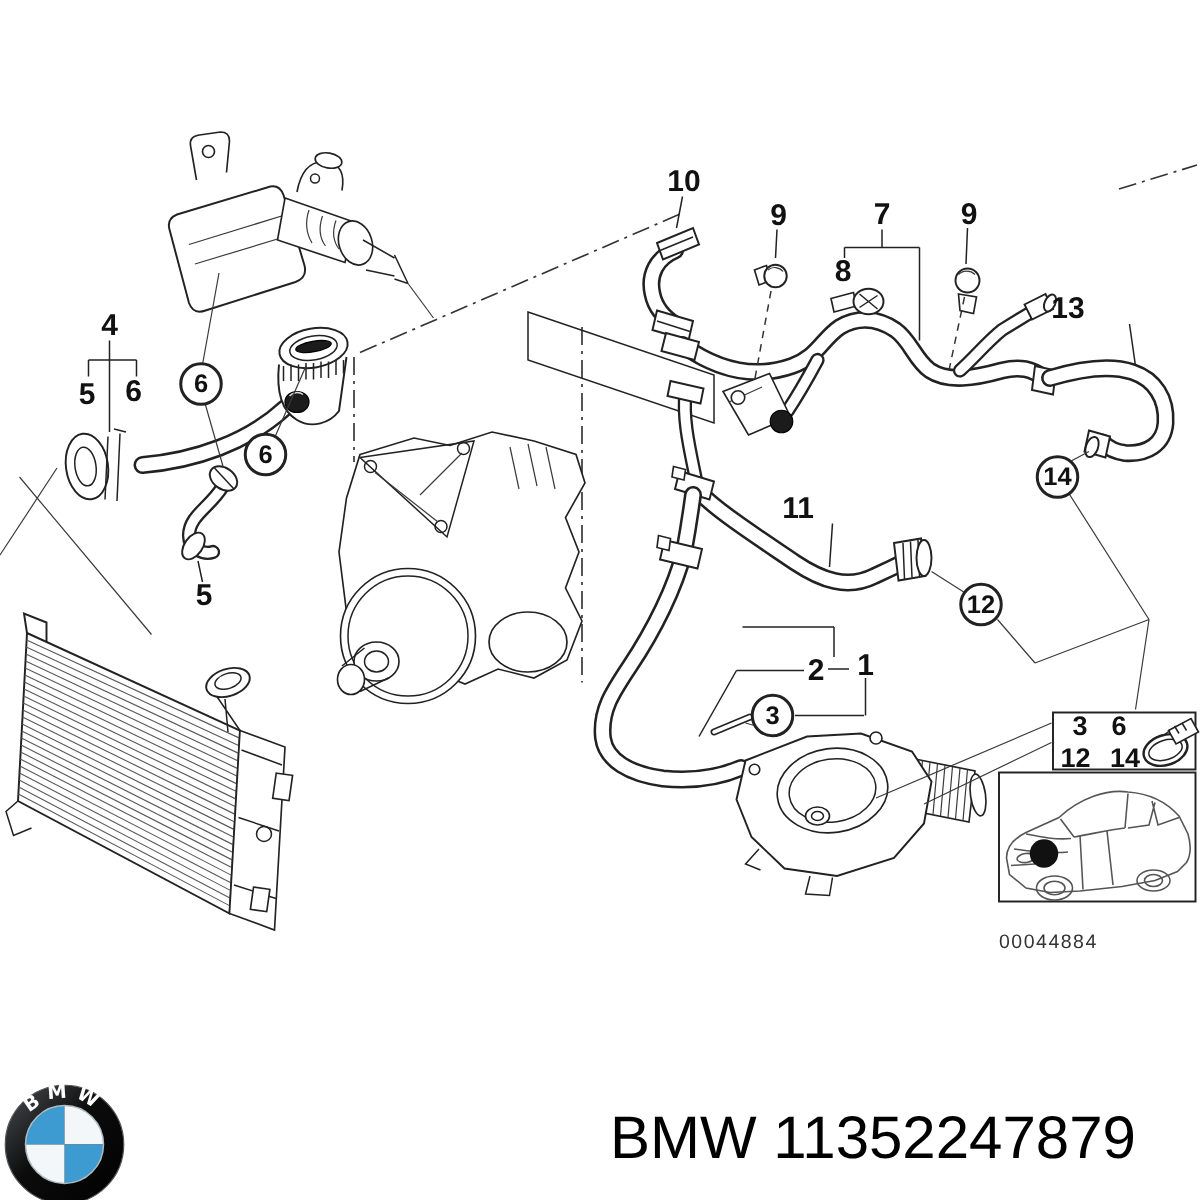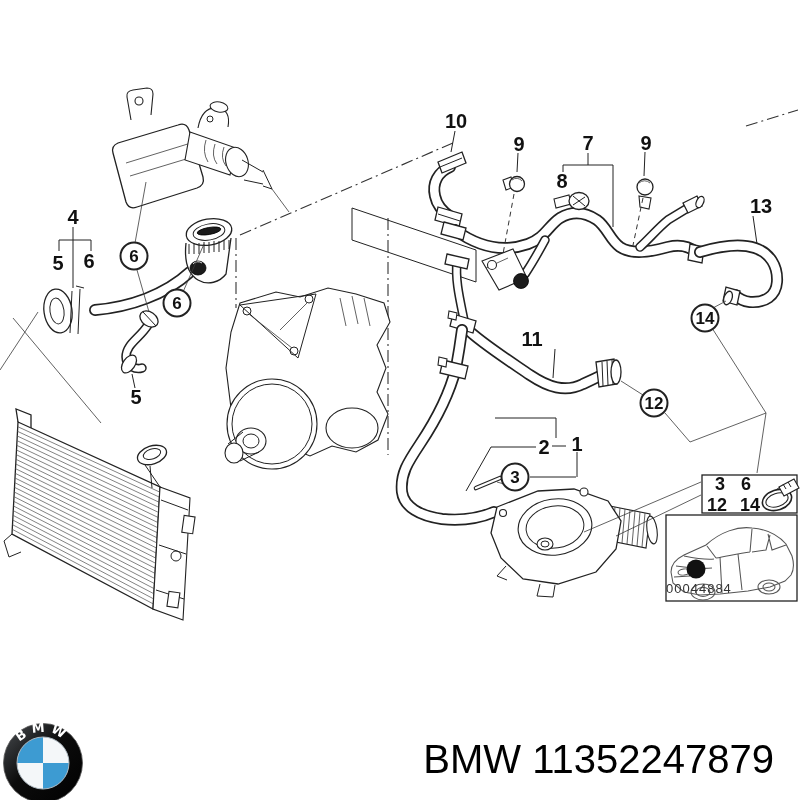--- a/index.html
+++ b/index.html
@@ -19,23 +19,23 @@
   .wf1{fill:#fff;stroke:#222;stroke-width:1.1;}
   .dk{fill:#1b1b1b;stroke:#000;stroke-width:0.8;}
   .car{fill:none;stroke:#555;stroke-width:1.05;}
   #labels{position:absolute;left:0;top:0;width:800px;height:800px;}
   .lbl{position:absolute;transform:translate(-50%,-50%);font-weight:bold;color:#111;
        line-height:1;white-space:nowrap;}
   .lbl.plain{font-size:20px;}
   .lbl.legend{font-size:18px;}
   .lbl.circled{font-size:17px;width:29px;height:29px;border:2px solid #222;border-radius:50%;
        background:#fff;display:flex;align-items:center;justify-content:center;box-sizing:border-box;}
-  #drawing-number{position:absolute;left:666px;top:581px;font-size:13px;color:#333;
+  #drawing-number{position:absolute;left:666px;top:620px;font-size:13px;color:#333;
        letter-spacing:1px;}
-  #part-text{position:absolute;left:390px;top:737px;width:384px;text-align:right;
+  #part-text{position:absolute;left:390px;top:737px;width:384px;text-align:center;
        font-size:40px;color:#000;}
   #logo-wrap{position:absolute;left:1px;top:721px;width:84px;height:84px;}
 </style>
 </head>
 <body>
 
 <div id="stage">
 
   <svg id="art" width="800" height="800" viewBox="0 0 800 800">
 
@@ -272,21 +272,21 @@
       <div class="lbl plain" style="left: 58px; top: 263px;">5</div>
       <div class="lbl plain" style="left: 89px; top: 261px;">6</div>
       <div class="lbl circled" style="left: 134px; top: 256px;">6</div>
       <div class="lbl circled" style="left: 177px; top: 303px;">6</div>
       <div class="lbl plain" style="left: 136px; top: 397px;">5</div>
       <div class="lbl plain" style="left: 456px; top: 121px;">10</div>
       <div class="lbl plain" style="left: 519px; top: 144px;">9</div>
       <div class="lbl plain" style="left: 588px; top: 143px;">7</div>
       <div class="lbl plain" style="left: 562px; top: 181px;">8</div>
       <div class="lbl plain" style="left: 646px; top: 143px;">9</div>
-      <div class="lbl plain" style="left: 761px; top: 206px;">13</div>
+      <div class="lbl plain" style="left: 712px; top: 206px;">13</div>
       <div class="lbl circled" style="left: 705px; top: 318px;">14</div>
       <div class="lbl plain" style="left: 532px; top: 339px;">11</div>
       <div class="lbl circled" style="left: 654px; top: 403px;">12</div>
       <div class="lbl plain" style="left: 544px; top: 447px;">2</div>
       <div class="lbl plain" style="left: 577px; top: 444px;">1</div>
       <div class="lbl circled" style="left: 515px; top: 477px;">3</div>
       <div class="lbl legend" style="left: 720px; top: 484px;">3</div>
       <div class="lbl legend" style="left: 746px; top: 484px;">6</div>
       <div class="lbl legend" style="left: 717px; top: 505px;">12</div>
       <div class="lbl legend" style="left: 750px; top: 505px;">14</div>

